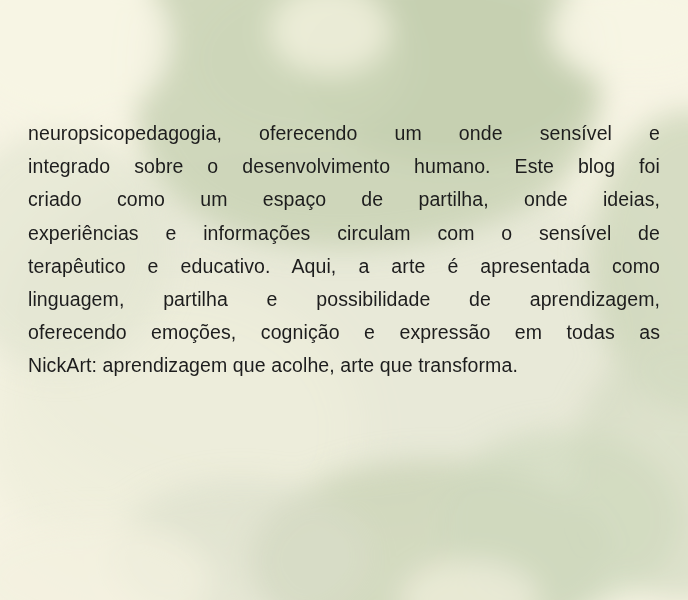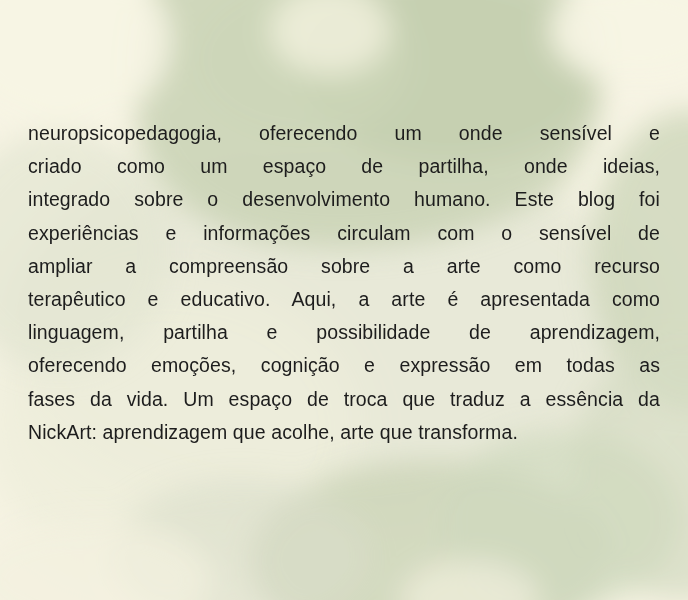--- a/index.html
+++ b/index.html
@@ -79,22 +79,20 @@
     <ellipse cx="330" cy="30" rx="60" ry="45" fill="#f3f1df" opacity="0.8"></ellipse>
     <ellipse cx="640" cy="30" rx="90" ry="55" fill="#f7f4e4" opacity="0.95"></ellipse>
     <ellipse cx="60" cy="40" rx="110" ry="90" fill="#f7f4e4" opacity="0.95"></ellipse>
     <ellipse cx="470" cy="600" rx="70" ry="40" fill="#f1efdd" opacity="0.7"></ellipse>
     <ellipse cx="90" cy="580" rx="120" ry="60" fill="#f2f0de" opacity="0.8"></ellipse>
   </g>
 </svg>
 
 <div class="about-section">
   <div class="text-line">neuropsicopedagogia, oferecendo um onde sensível e</div>
+  <div class="text-line">integrado sobre o desenvolvimento humano. Este blog foi</div>
   <div class="text-line">criado como um espaço de partilha, onde ideias,</div>
-  <div class="text-line">integrado sobre o desenvolvimento humano. Este blog foi</div>
   <div class="text-line">experiências e informações circulam com o sensível de</div>
-  <div class="text-line">ampliar a compreensão sobre a arte como recurso</div>
   <div class="text-line">terapêutico e educativo. Aqui, a arte é apresentada como</div>
   <div class="text-line">linguagem, partilha e possibilidade de aprendizagem,</div>
   <div class="text-line">oferecendo emoções, cognição e expressão em todas as</div>
-  <div class="text-line">fases da vida. Um espaço de troca que traduz a essência da</div>
   <div class="text-line last">NickArt: aprendizagem que acolhe, arte que transforma.</div>
 </div>
 
 </body></html>

